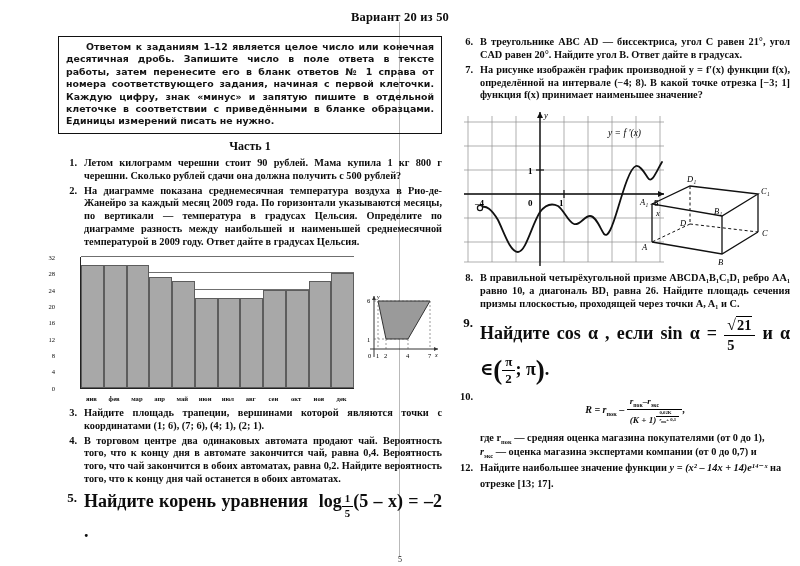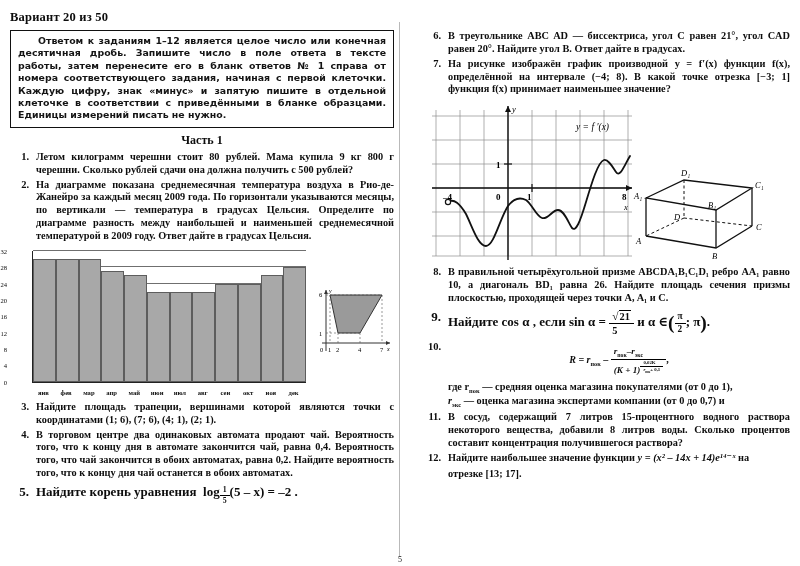--- a/index.html
+++ b/index.html
@@ -4,43 +4,43 @@
 <style>
   html,body{margin:0;padding:0;background:#ffffff;}
   body{
     width:800px;height:566px;overflow:hidden;
     font-family:"Liberation Serif","DejaVu Serif",serif;
     color:#0d0d0d;
     position:relative;
   }
   .page{position:relative;width:800px;height:566px;box-sizing:border-box;padding:4px 10px 0 10px;}
   .variant-title{
-    font-weight:bold;font-size:12.5px;letter-spacing:.2px;
-    margin:6px 0 5px 0;
+    text-align:center;font-weight:bold;font-size:12.5px;letter-spacing:.2px;
+    margin:6px 0 11px 0;
   }
-  .columns{display:flex;gap:28px;align-items:flex-start;}
+  .columns{display:flex;gap:12px;align-items:flex-start;margin-left:48px;}
   .col{width:386px;position:relative;}
   .col-divider{position:absolute;left:399px;top:22px;bottom:10px;width:1px;background:#b9b9b9;}
 
   
   .instr-box{
     border:1px solid #111;padding:4px 7px 5px 7px;
     font-family:"DejaVu Sans","Liberation Sans",sans-serif;
     font-size:9.4px;line-height:1.32;text-align:justify;font-weight:bold;
     color:#141414;
   }
   .instr-box p{margin:0;text-indent:20px;}
   .part-title{text-align:center;font-weight:bold;font-size:12px;margin:5px 0 3px 0;}
 
   
   .task{display:flex;margin-bottom:2px;}
   .task .num{width:26px;flex:0 0 26px;font-weight:bold;font-size:10.5px;text-align:right;padding-right:7px;box-sizing:border-box;}
   .task .body{flex:1;font-size:10.3px;line-height:1.25;text-align:justify;font-weight:bold;}
   .task.big .num{font-size:13px;}
-  .task.big .body{font-size:13px;font-weight:bold;}
+  .task.big .body{font-size:18px;font-weight:bold;}
   .task.big{margin-top:4px;margin-bottom:4px;}
 
   
   .chart-wrap{position:relative;height:150px;margin:4px 0 4px 0;display:flex;align-items:flex-start;}
   .chart{position:relative;width:300px;height:150px;}
   .plot{
     position:absolute;left:22px;top:4px;right:4px;bottom:14px;
     border-left:1.2px solid #222;border-bottom:1.2px solid #222;
     background:#fff;
   }
@@ -48,21 +48,21 @@
   .bar{position:absolute;bottom:0;background:#a8a8a8;border:1px solid #5d5d5d;box-sizing:border-box;}
   .ylab{position:absolute;left:0;width:18px;text-align:right;font-size:6.6px;transform:translateY(-50%);}
   .xlab{position:absolute;bottom:1px;font-size:6.6px;text-align:center;font-weight:bold;}
 
   
   .trap-fig{position:relative;width:78px;height:72px;margin-left:6px;margin-top:38px;}
   .trap-fig svg{display:block;}
 
   
   .deriv-wrap{position:relative;width:210px;height:165px;margin:2px 0 0 4px;}
-  .prism-wrap{position:absolute;right:16px;top:60px;width:150px;height:105px;}
+  .prism-wrap{position:absolute;right:10px;top:60px;width:150px;height:105px;}
   .rightfig-row{position:relative;height:168px;}
 
   .formula{ text-align:center;font-size:10px;margin:5px 0 5px 0;}
   .frac{display:inline-block;vertical-align:middle;text-align:left;}
   .frac .top{display:block;border-bottom:1px solid #000;padding:0 3px;}
   .frac .bot{display:block;padding:0 3px;}
   sub{font-size:.62em;}
   sup{font-size:.62em;}
   .pageno{position:absolute;bottom:2px;left:0;right:0;text-align:center;font-size:8px;}
   .sqrt-ovl{border-top:1px solid #000;padding:0 1px;}
@@ -80,21 +80,21 @@
     <div class="col">
 
       <div class="instr-box">
         <p>Ответом к заданиям 1–12 является целое число или конечная десятичная дробь. Запишите число в поле ответа в тексте работы, затем перенесите его в бланк ответов № 1 справа от номера соответствующего задания, начиная с первой клеточки. Каждую цифру, знак «минус» и запятую пишите в отдельной клеточке в соответствии с приведёнными в бланке образцами. Единицы измерений писать не нужно.</p>
       </div>
 
       <div class="part-title">Часть 1</div>
 
       <div class="task">
         <div class="num">1.</div>
-        <div class="body">Летом килограмм черешни стоит 80 рублей. Мама купила 9 кг 800 г черешни. Сколько рублей сдачи она должна получить с 500 рублей?</div>
+        <div class="body">Летом килограмм черешни стоит 90 рублей. Мама купила 1 кг 800 г черешни. Сколько рублей сдачи она должна получить с 500 рублей?</div>
       </div>
 
       <div class="task">
         <div class="num">2.</div>
         <div class="body">На диаграмме показана среднемесячная температура воздуха в Рио-де-Жанейро за каждый месяц 2009 года. По горизонтали указываются месяцы, по вертикали — температура в градусах Цельсия. Определите по диаграмме разность между наибольшей и наименьшей среднемесячной температурой в 2009 году. Ответ дайте в градусах Цельсия.</div>
       </div>
 
       <div class="chart-wrap">
         <div class="chart">
           <div class="plot" id="plot">
@@ -300,24 +300,20 @@
             <span>где r</span><sub>пок</sub>
             <span>— средняя оценка магазина покупателями (от 0 до 1),</span>
           </div>
           <div>
             <span style="font-style:italic;">r</span><sub>экс</sub>
             <span>— оценка магазина экспертами компании (от 0 до 0,7) и</span>
           </div>
         </div>
       </div>
 
-      <div class="task">
-        <div class="num">11.</div>
-        <div class="body">В сосуд, содержащий 7 литров 15-процентного водного раствора некоторого вещества, добавили 8 литров воды. Сколько процентов составит концентрация получившегося раствора?</div>
-      </div>
 
       <div class="task">
         <div class="num">12.</div>
         <div class="body">
           <span>Найдите наибольшее значение функции</span>
           <span style="font-style:italic;">y = (x² – 14x + 14)e¹⁴⁻ˣ</span>
           <span>на</span>
           <div style="margin-top:3px;">отрезке [13; 17].</div>
         </div>
       </div>

